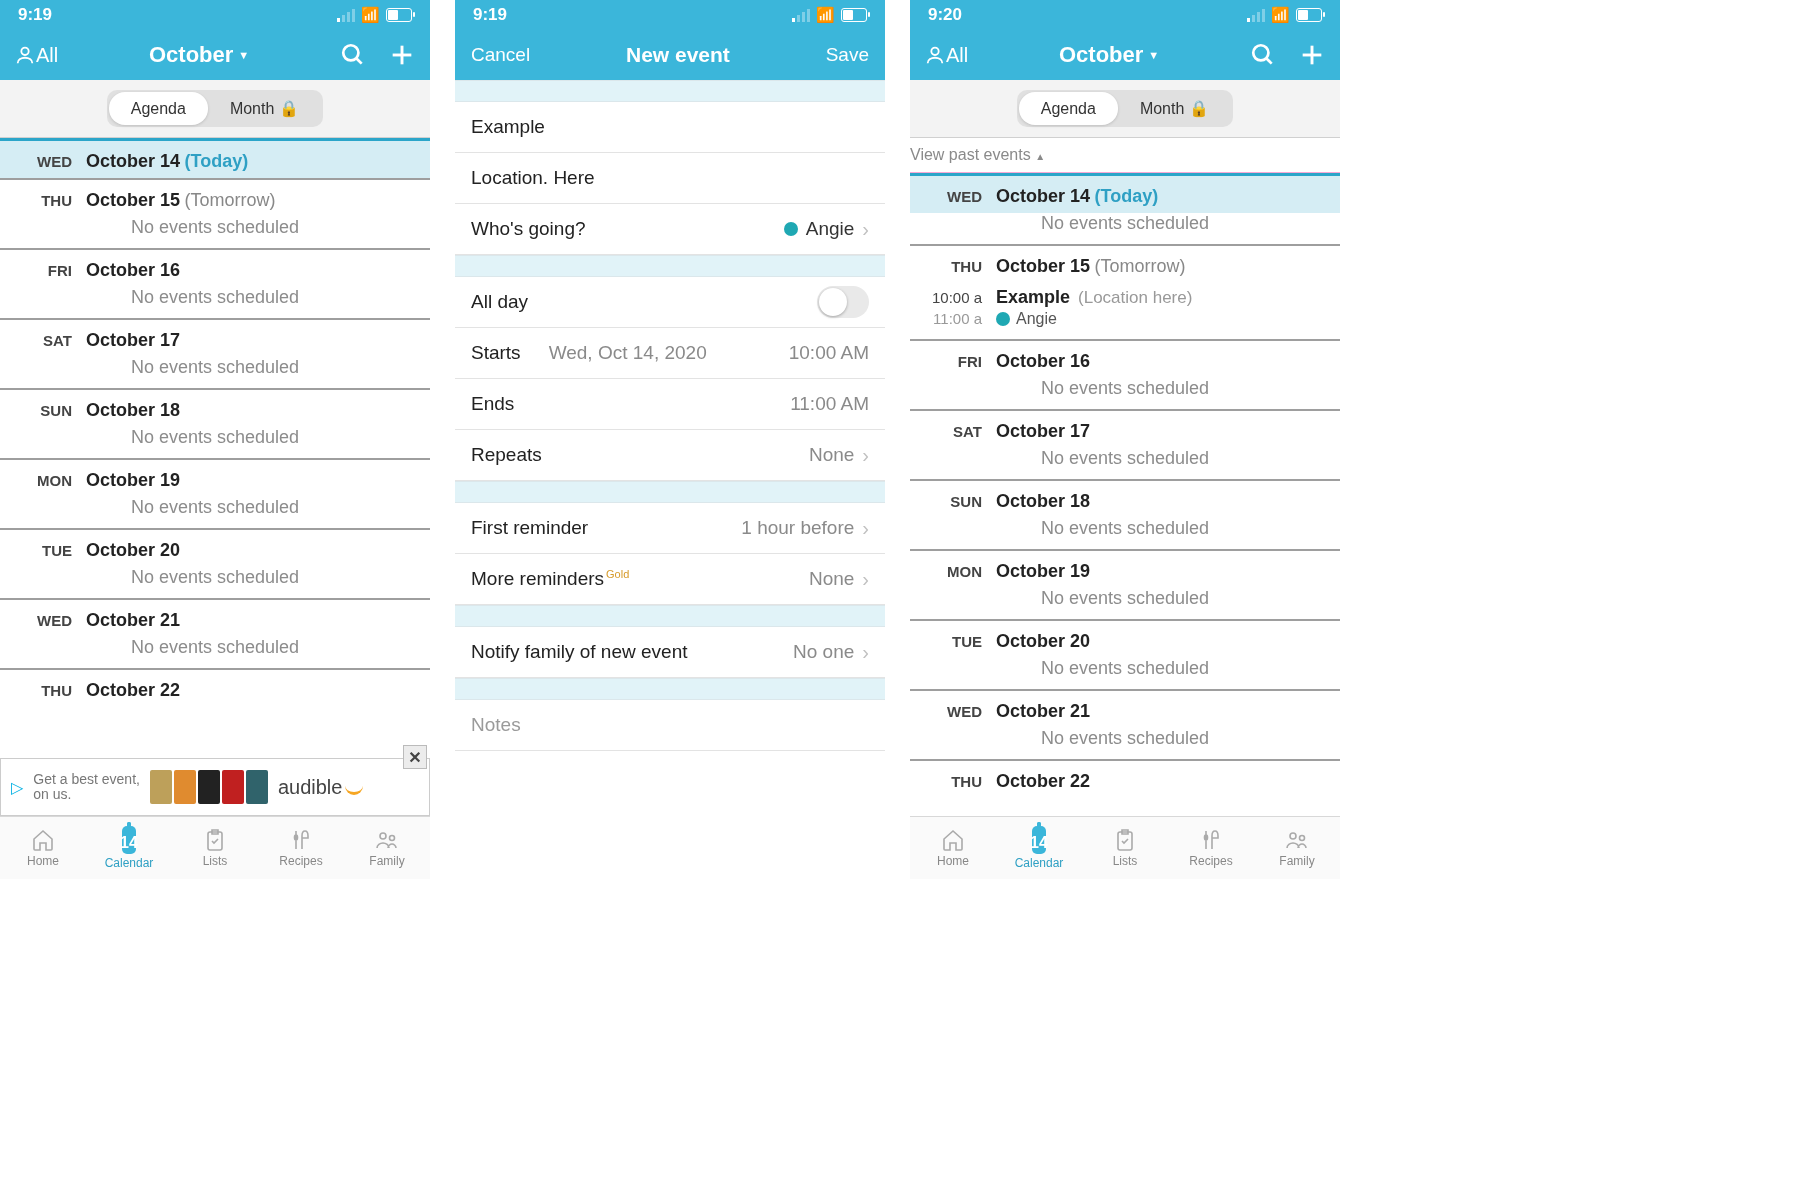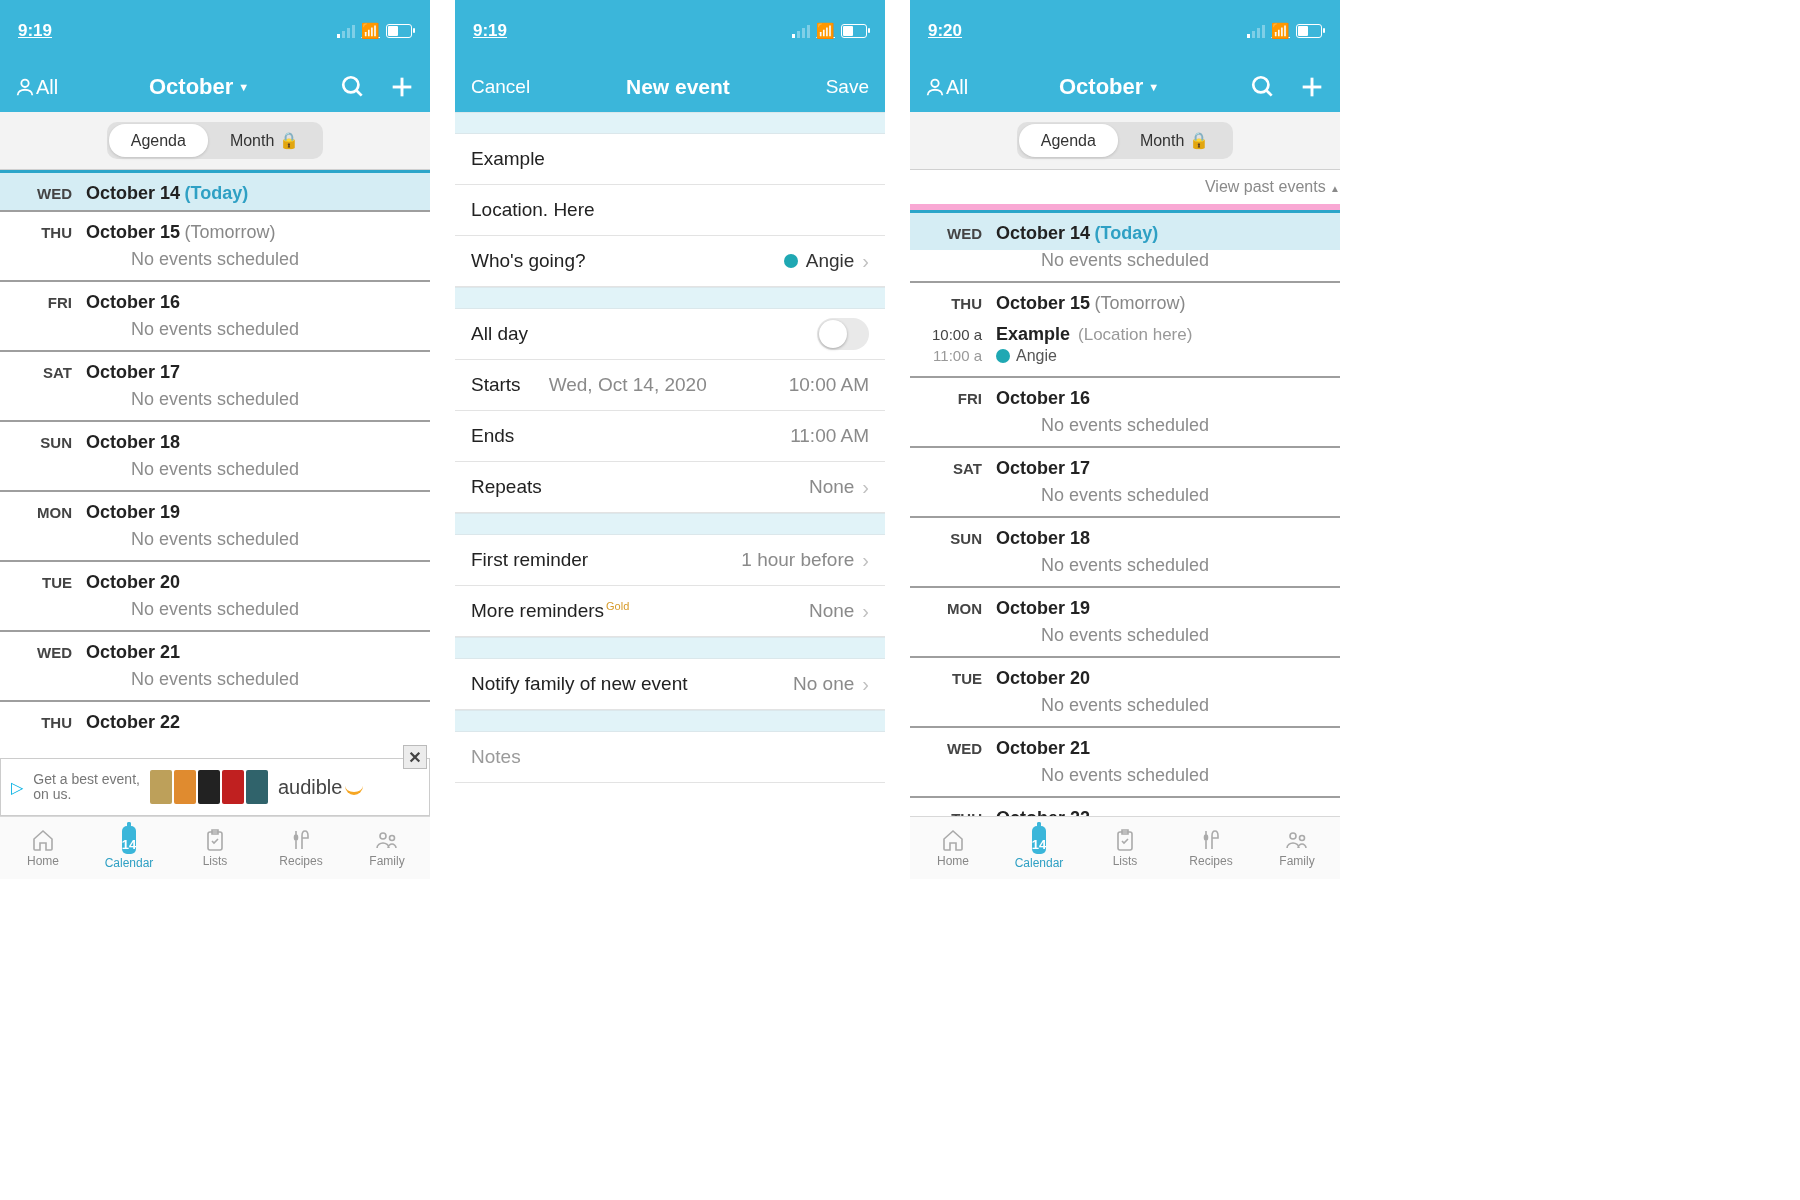--- a/index.html
+++ b/index.html
@@ -11,21 +11,21 @@
     --grey-light:#bababa;
     --grey-dark:#333;
     --row-border:#9e9e9e;
     --light-bg:#f3f3f3;
     --pale-blue:#e1f3f8;
   }
   html,body{margin:0;padding:0;font-family:-apple-system,Helvetica,Arial,sans-serif;background:#fff;}
   .canvas{width:1345px;height:879px;position:relative;display:flex;gap:25px;padding:0;}
   .phone{width:430px;height:879px;background:#fff;position:relative;overflow:hidden;display:flex;flex-direction:column;}
   
-  .statusbar{height:30px;background:var(--cyan);color:#fff;display:flex;align-items:center;justify-content:space-between;padding:16px 18px;font-size:17px;font-weight:600;text-decoration:underline;}
+  .statusbar{height:30px;background:var(--cyan);color:#fff;display:flex;align-items:center;justify-content:space-between;padding:0 18px;font-size:17px;font-weight:600;}
   .status-icons{display:flex;align-items:center;gap:6px;}
   .sig{display:flex;align-items:flex-end;gap:2px;height:13px;}
   .sig span{width:3px;background:rgba(255,255,255,.35);}
   .sig span.on{background:#fff;}
   .sig span:nth-child(1){height:4px;}
   .sig span:nth-child(2){height:7px;}
   .sig span:nth-child(3){height:10px;}
   .sig span:nth-child(4){height:13px;}
   .wifi{font-size:15px;}
   .batt{width:24px;height:12px;border:1.5px solid #fff;border-radius:3px;position:relative;}
@@ -46,21 +46,21 @@
   
   .agenda{flex:1;overflow:hidden;}
   .day-hdr{display:flex;align-items:baseline;padding:10px 0 6px 0;gap:14px;border-top:2px solid var(--row-border);}
   .day-hdr:first-child{border-top:none;}
   .day-abbr{width:72px;text-align:right;font-weight:700;color:#444;font-size:15px;}
   .day-date{font-weight:700;font-size:18px;color:#222;}
   .day-tag{color:#888;font-size:18px;font-weight:400;}
   .today-row{background:var(--cyan-pale);border-top:3px solid var(--cyan-dark)!important;}
   .today-row .day-tag{color:var(--cyan-text);font-weight:600;}
   .no-ev{color:#8c8c8c;font-size:18px;padding:0 0 10px 0;text-align:center;}
-  .pastlink{text-align:right;padding:8px 0;color:#8a8a8a;font-size:16px;border-bottom:6px solid #f9a8d4;}
+  .pastlink{text-align:left;padding:8px 0;color:#8a8a8a;font-size:16px;border-bottom:1px solid #f9a8d4;}
   .pastlink .tri{font-size:10px;}
   
   .evt{display:flex;padding:4px 0 10px 0;gap:14px;}
   .evt-times{width:72px;text-align:right;font-size:15px;color:#444;line-height:1.4;}
   .evt-times .t2{color:#999;}
   .evt-body{flex:1;}
   .evt-title-line{display:flex;gap:8px;align-items:baseline;}
   .evt-title{font-weight:600;font-size:18px;color:#222;}
   .evt-loc{color:#999;font-size:17px;}
   .evt-who{display:flex;align-items:center;gap:6px;font-size:16px;color:#555;margin-top:2px;}
@@ -72,21 +72,21 @@
   .ad-text{font-size:14px;color:#777;line-height:1.1;}
   .ad-books{display:flex;gap:2px;}
   .ad-books span{width:22px;height:34px;border-radius:2px;}
   .ad-brand{font-size:20px;color:#444;display:flex;align-items:center;gap:3px;}
   .ad-brand .aud{width:18px;height:12px;border-bottom:3px solid #f6a623;border-radius:0 0 10px 10px;}
   
   .tabbar{height:62px;border-top:1px solid #d8d8d8;display:flex;background:#fafafa;}
   .tab{flex:1;display:flex;flex-direction:column;align-items:center;justify-content:center;gap:2px;font-size:12px;color:#888;}
   .tab.active{color:var(--cyan-text);}
   .tab svg{width:28px;height:24px;}
-  .cal-icon{width:14px;height:26px;background:var(--cyan);border-radius:5px;position:relative;color:#fff;font-size:13px;font-weight:700;display:flex;align-items:flex-end;justify-content:center;padding-bottom:2px;}
+  .cal-icon{width:14px;height:26px;background:var(--cyan);border-radius:5px;position:relative;color:#fff;font-size:16px;font-weight:700;display:flex;align-items:flex-end;justify-content:center;padding-bottom:2px;}
   .cal-icon::before,.cal-icon::after{content:"";position:absolute;top:-4px;width:4px;height:8px;background:var(--cyan);border-radius:2px;}
   .cal-icon::before{left:5px;} .cal-icon::after{right:5px;}
   .tab:not(.active) .cal-icon{background:#bbb;}
   
   .formhead{height:50px;background:var(--cyan);color:#fff;display:flex;align-items:center;justify-content:space-between;padding:0 16px;font-size:19px;}
   .formhead .ftitle{font-weight:600;font-size:21px;}
   .form{flex:1;background:#fff;overflow:hidden;}
   .fgap{height:20px;background:var(--pale-blue);border-top:1px solid #dbe7eb;border-bottom:1px solid #dbe7eb;}
   .frow{min-height:50px;display:flex;align-items:center;padding:0 16px;border-bottom:1px solid #e3e3e3;font-size:19px;color:#222;gap:10px;}
   .frow .lbl{flex-shrink:0;}

